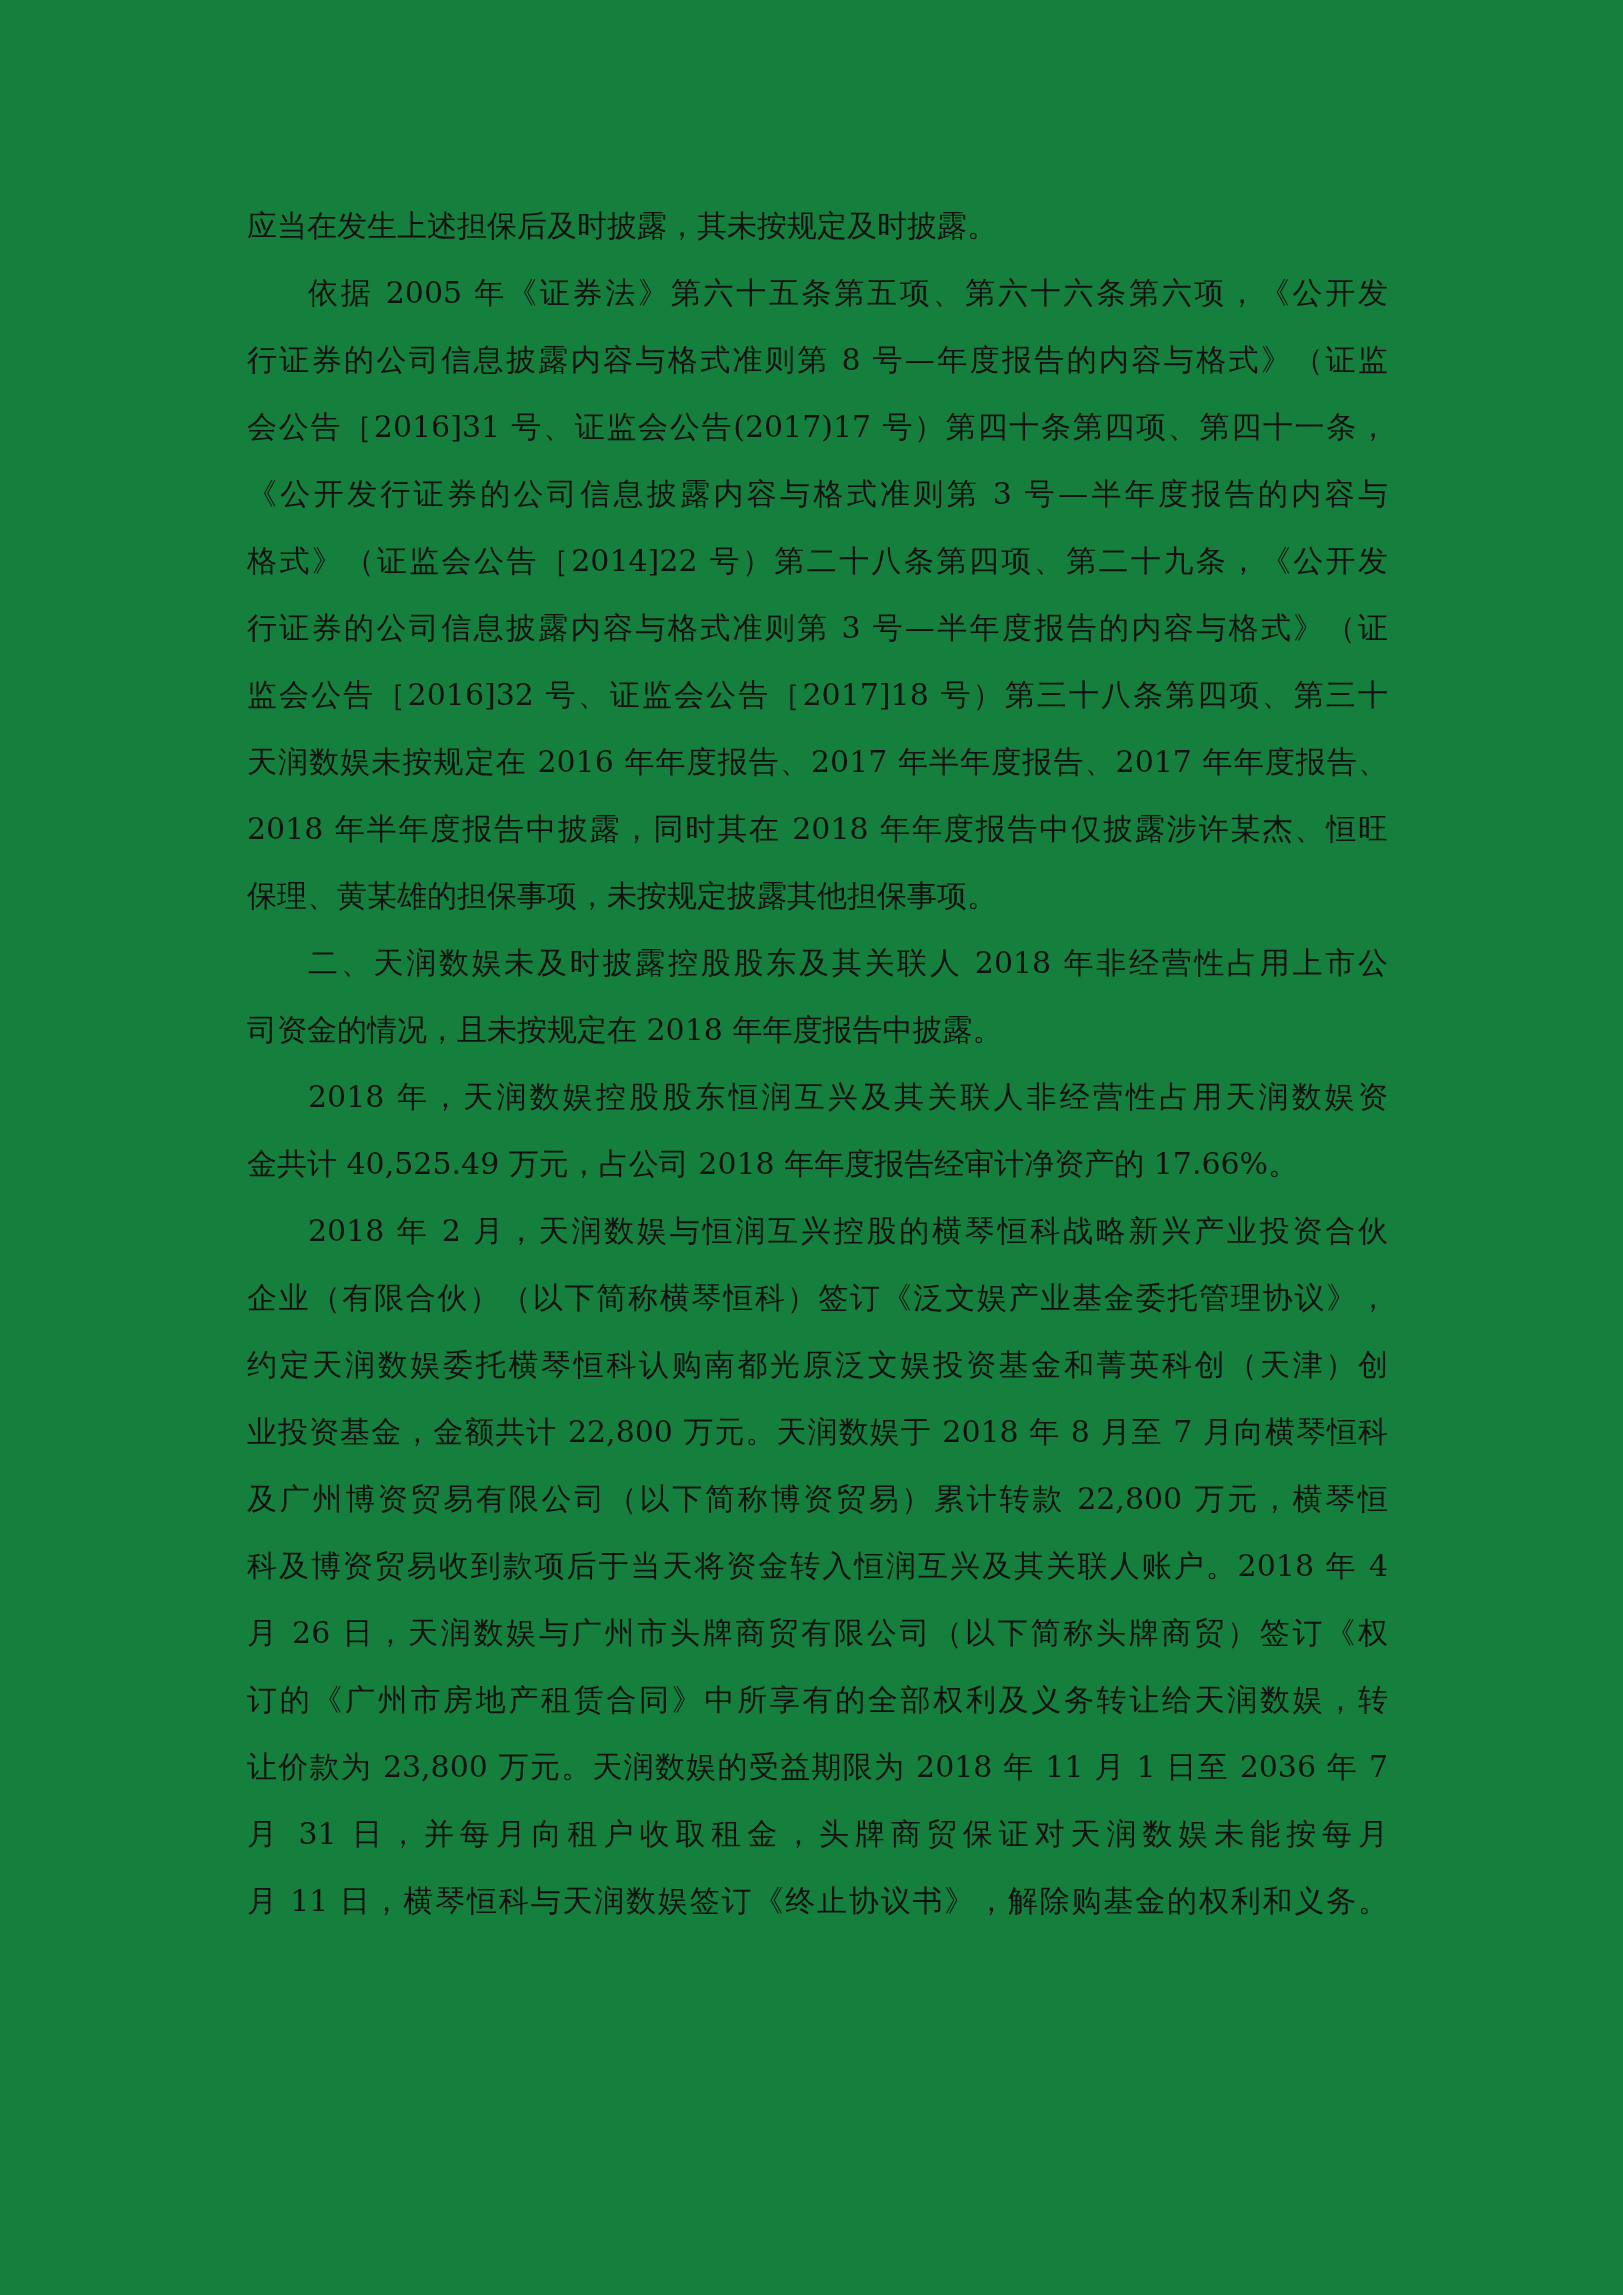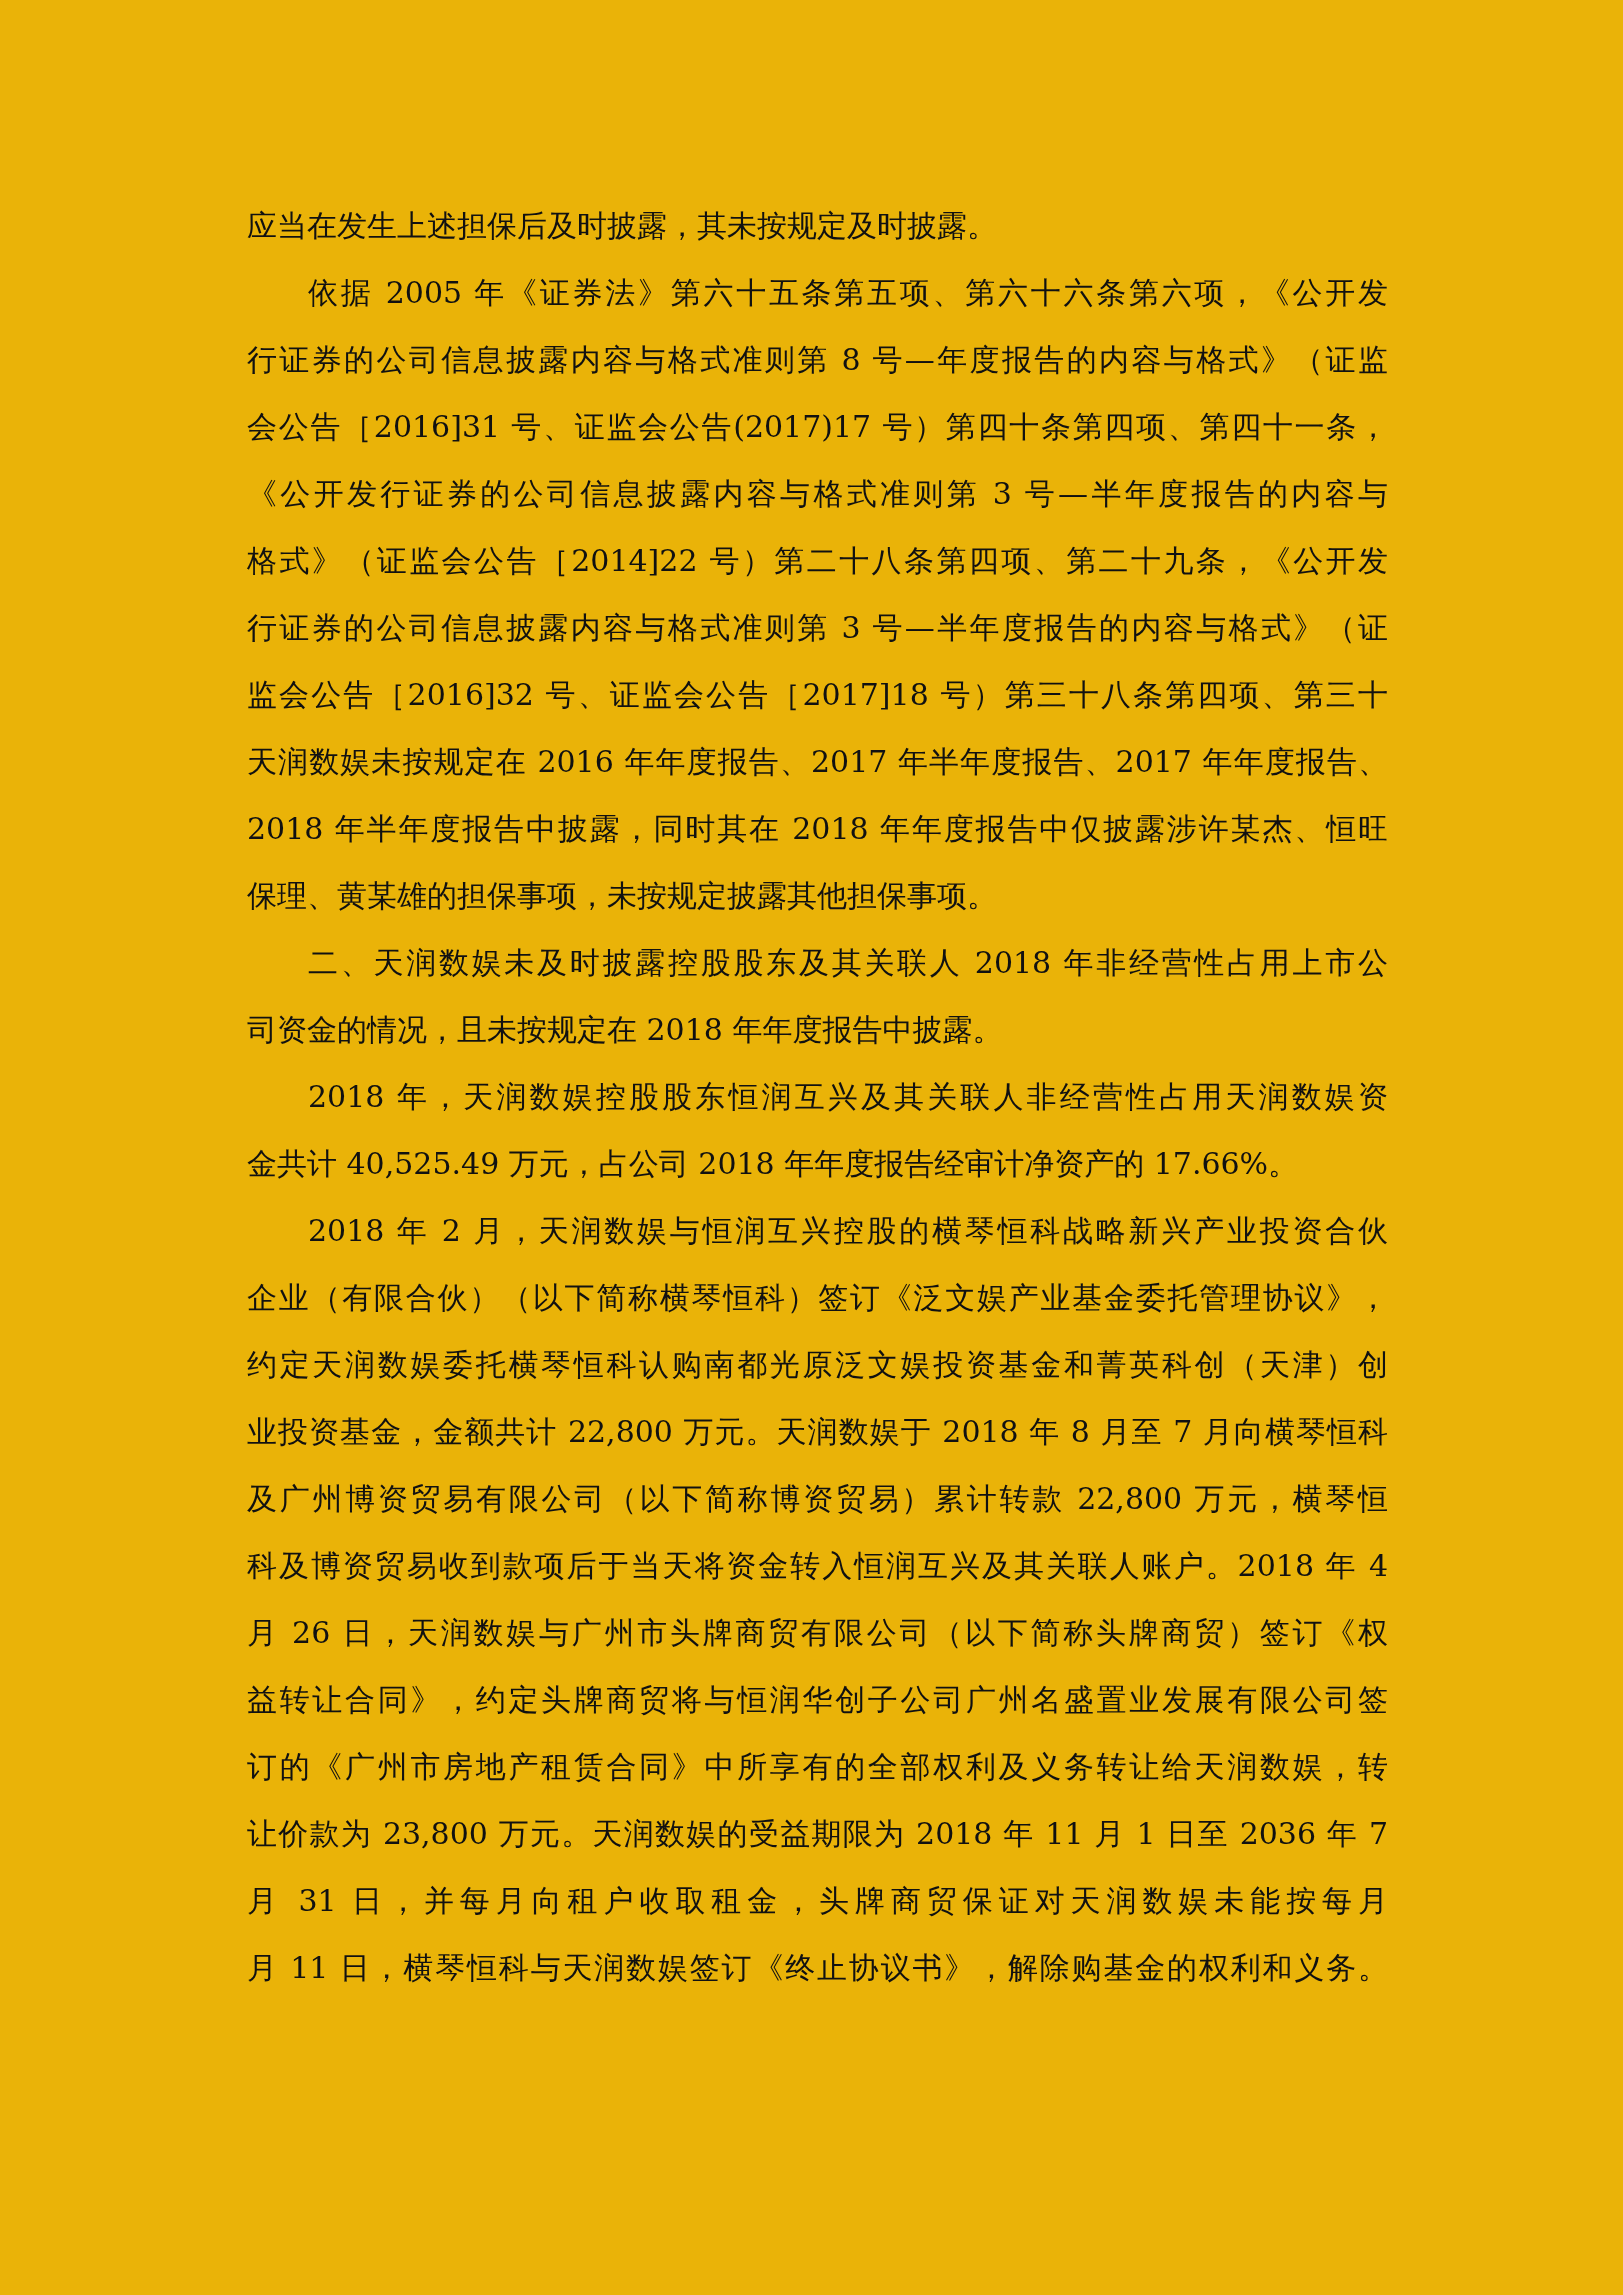--- a/index.html
+++ b/index.html
@@ -1,19 +1,19 @@
 <!DOCTYPE html>
 <html style="font-size:13.5px"><head>
   <meta charset="utf-8">
   <style>
     html, body { margin: 0; padding: 0; background: #ffffff; }
     body { width: 1623px; height: 2295px; position: relative; overflow: hidden; }
     .page {
       position: absolute; left: 0; top: 0; width: 1623px; height: 2295px;
-      background: #eab308;
+      background: #15803d;
     }
     .text-block {
       position: absolute; left: 247px; top: 200px; width: 1141px;
       font-family: "DejaVu Serif", "Liberation Serif", serif;
       font-size: 30px; color: #111111;
     }
     .line {
       height: 67px; line-height: 51px; white-space: nowrap;
       text-align: justify; text-align-last: justify;
       letter-spacing: 0px;
@@ -46,21 +46,20 @@
     <div class="line indent">2018 年，天润数娱控股股东恒润互兴及其关联人非经营性占用天润数娱资</div>
     <div class="line last">金共计 40,525.49 万元，占公司 2018 年年度报告经审计净资产的 17.66%。</div>
 
     <div class="line indent">2018 年 2 月，天润数娱与恒润互兴控股的横琴恒科战略新兴产业投资合伙</div>
     <div class="line">企业（有限合伙）（以下简称横琴恒科）签订《泛文娱产业基金委托管理协议》，</div>
     <div class="line">约定天润数娱委托横琴恒科认购南都光原泛文娱投资基金和菁英科创（天津）创</div>
     <div class="line">业投资基金，金额共计 22,800 万元。天润数娱于 2018 年 8 月至 7 月向横琴恒科</div>
     <div class="line">及广州博资贸易有限公司（以下简称博资贸易）累计转款 22,800 万元，横琴恒</div>
     <div class="line">科及博资贸易收到款项后于当天将资金转入恒润互兴及其关联人账户。2018 年 4</div>
     <div class="line">月 26 日，天润数娱与广州市头牌商贸有限公司（以下简称头牌商贸）签订《权</div>
-    <div class="line">益转让合同》，约定头牌商贸将与恒润华创子公司广州名盛置业发展有限公司签</div>
     <div class="line">订的《广州市房地产租赁合同》中所享有的全部权利及义务转让给天润数娱，转</div>
     <div class="line">让价款为 23,800 万元。天润数娱的受益期限为 2018 年 11 月 1 日至 2036 年 7</div>
     <div class="line">月 31 日，并每月向租户收取租金，头牌商贸保证对天润数娱未能按每月</div>
     <div class="line">月 11 日，横琴恒科与天润数娱签订《终止协议书》，解除购基金的权利和义务。</div>
 
   </div>
 </div>
 
 
 </body></html>

